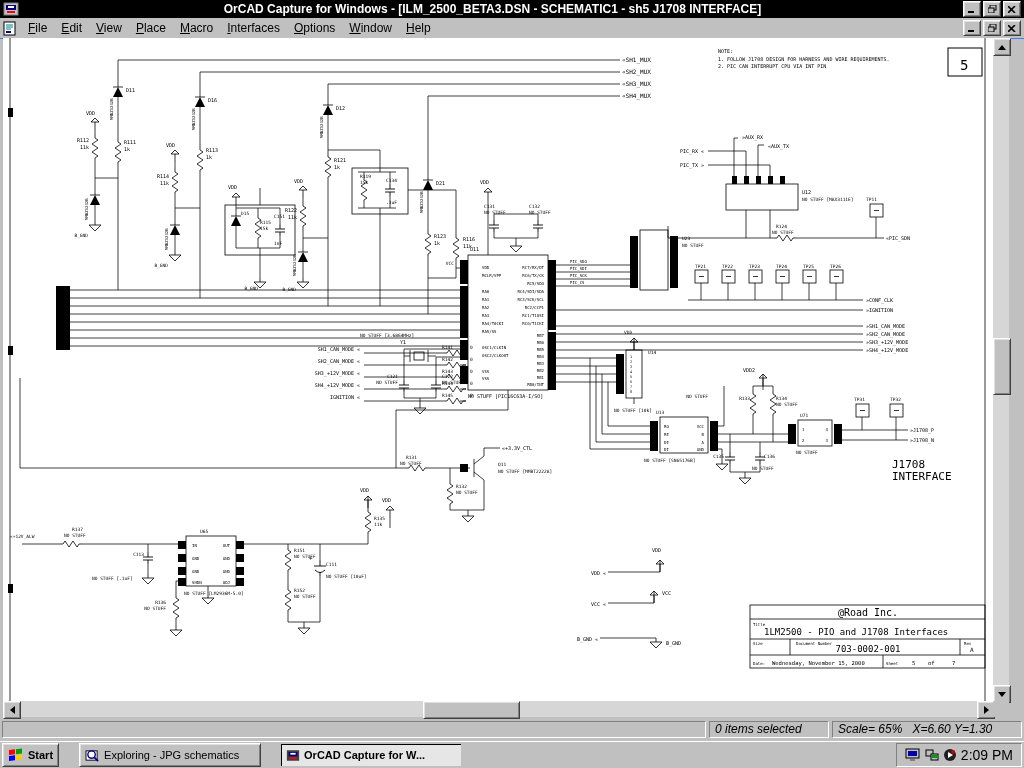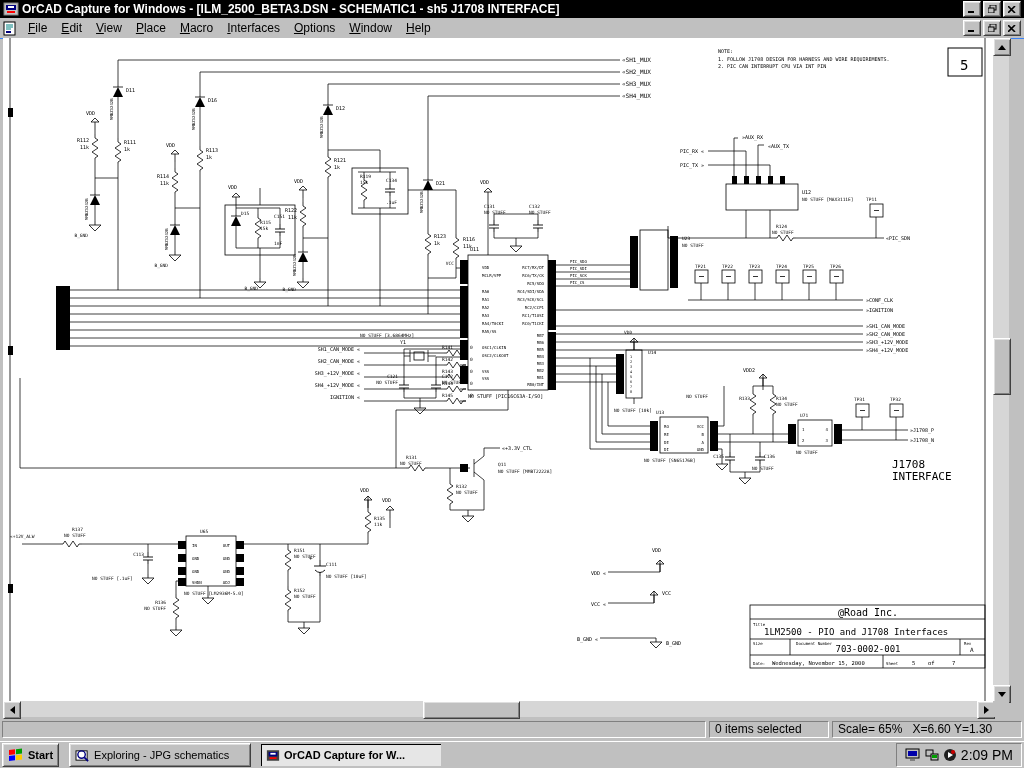--- a/index.html
+++ b/index.html
@@ -3,21 +3,21 @@
 <meta charset="utf-8">
 <style>
   html,body{margin:0;padding:0;}
   body{width:1024px;height:768px;overflow:hidden;background:#c0c0c0;
        font-family:"Liberation Sans",sans-serif;position:relative;}
   .raised{border:1px solid;border-color:#ffffff #404040 #404040 #ffffff;
           box-shadow:inset 1px 1px 0 #dfdfdf, inset -1px -1px 0 #808080;background:#c0c0c0;}
   .sunken{border:1px solid;border-color:#808080 #ffffff #ffffff #808080;background:#c0c0c0;}
   
   #titlebar{position:absolute;left:0;top:0;width:1024px;height:18px;background:#000000;
-            display:flex;align-items:center;color:#fff;}
+            display:flex;align-items:center;color:#fff;text-align:center;}
   #titlebar .ttl{font-size:12px;font-weight:bold;white-space:nowrap;flex:1;
                  font-family:"Liberation Sans",sans-serif;}
   .winbtns{display:flex;gap:2px;margin-right:3px;}
   .wbtn{width:16px;height:14px;display:flex;align-items:center;justify-content:center;cursor:pointer;}
   .wbtn svg{display:block;}
   #app-icon{width:16px;height:14px;margin:0 3px;}
   
   #menubar{position:absolute;left:0;top:18px;width:1024px;height:20px;background:#c0c0c0;
            display:flex;align-items:center;border-bottom:1px solid #3b82f6;}
   .menuitem{display:inline-block;padding:2px 7px;font-size:12px;color:#000;cursor:default;}
@@ -35,27 +35,27 @@
   .sbtn{position:absolute;width:16px;height:16px;display:flex;align-items:center;justify-content:center;}
   .tri{width:0;height:0;border-style:solid;}
   .tri.up{border-width:0 4px 5px 4px;border-color:transparent transparent #000 transparent;}
   .tri.down{border-width:5px 4px 0 4px;border-color:#000 transparent transparent transparent;}
   .tri.left{border-width:4px 5px 4px 0;border-color:transparent #000 transparent transparent;}
   .tri.right{border-width:4px 0 4px 5px;border-color:transparent transparent transparent #000;}
   .thumb{position:absolute;}
   
   #statusbar{position:absolute;left:0;top:719px;width:1024px;height:21px;background:#c0c0c0;
              display:flex;align-items:stretch;gap:3px;padding:2px 2px;box-sizing:border-box;}
-  .spanel{font-size:12px;line-height:15px;padding:0 5px;white-space:nowrap;}
+  .spanel{font-size:12px;line-height:15px;padding:0 5px;white-space:nowrap;font-style:italic;}
   #sp1{flex:1;}
   #sp2{width:108px;}
   #sp3{width:178px;}
   
   #taskbar{position:absolute;left:0;top:741px;width:1024px;height:27px;background:#c0c0c0;
-           border-top:1px solid #ffffff;display:flex;align-items:center;padding:2px 2px;box-sizing:border-box;gap:10px;}
+           border-top:1px solid #ffffff;display:flex;align-items:center;padding:2px 2px;box-sizing:border-box;gap:20px;}
   .tbtn{height:22px;display:flex;align-items:center;gap:4px;padding:0 5px;font-size:11px;
         white-space:nowrap;overflow:hidden;cursor:pointer;}
   #startbtn{font-weight:bold;}
   .task{width:170px;}
   .task.active{border-color:#808080 #ffffff #ffffff #808080;background:#e6e6e6;font-weight:bold;
                box-shadow:inset 1px 1px 0 #000;}
   #tray{margin-left:auto;height:22px;display:flex;align-items:center;gap:4px;padding:0 8px;font-size:14px;}
   #tray svg{display:block;}
 </style>
 </head>

